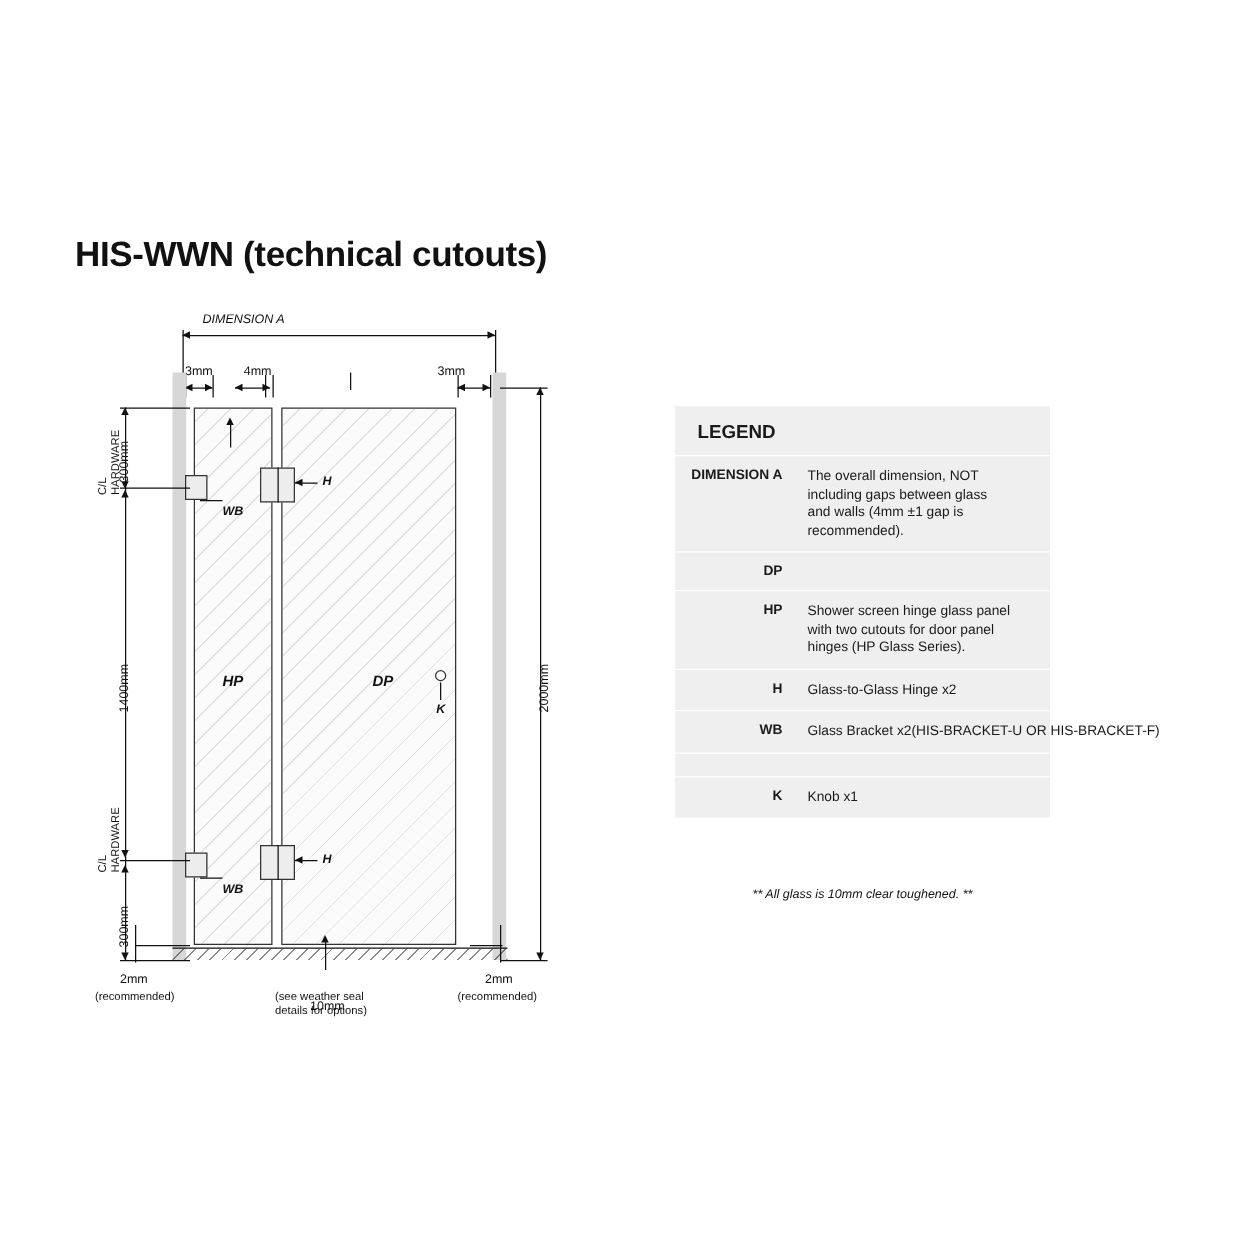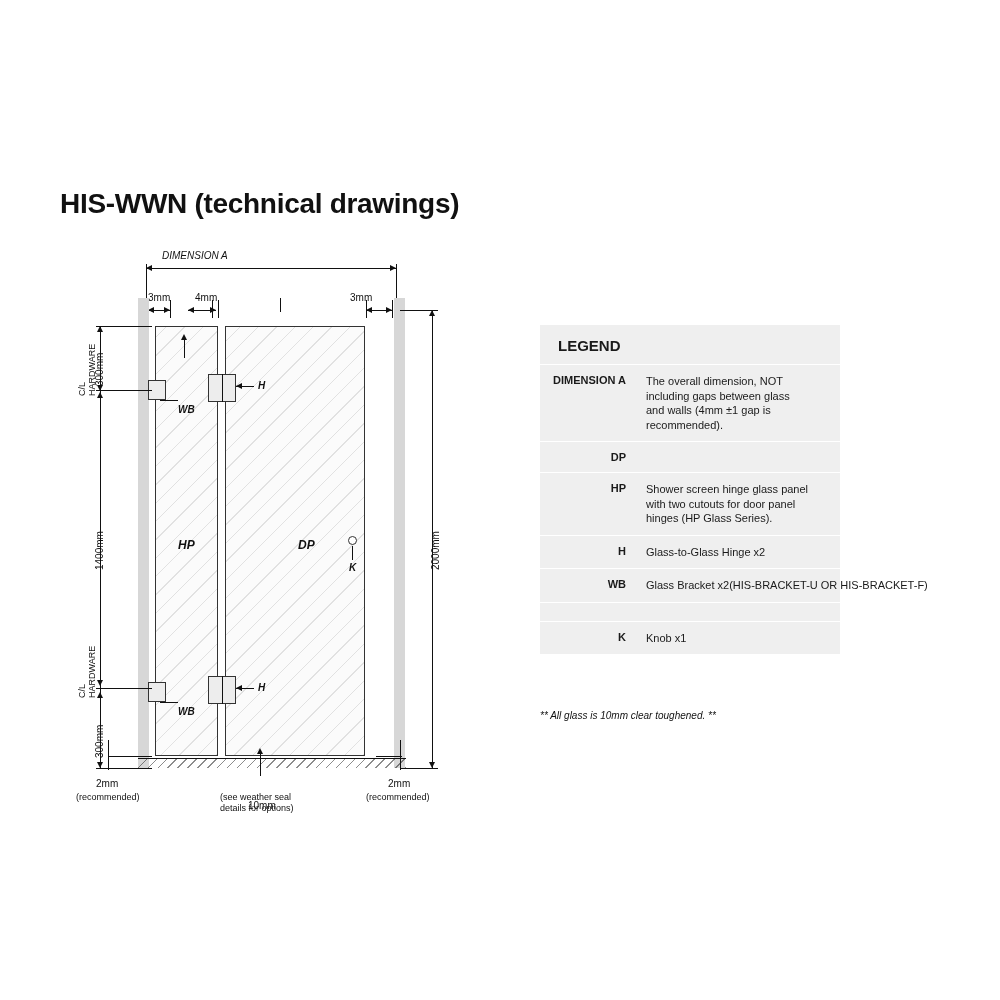--- a/index.html
+++ b/index.html
@@ -180,29 +180,30 @@
   }
   .legend-row.spacer {
     height: 18px;
     min-height: 18px;
   }
   #legend-footnote {
     position: absolute;
     left: 540px;
     top: 710px;
     width: 300px;
+    text-align: center;
     font-size: 10px;
     font-style: italic;
     color: #111;
   }
 </style>
 </head>
 <body>
 
-<div id="page-title">HIS-WWN (technical drawings)</div>
+<div id="page-title">HIS-WWN (technical cutouts)</div>
 
 <div id="drawing">
 
   <div class="lbl lbl-i" style="left:102px; top:10px;">DIMENSION A</div>
   <div class="hline" style="left:86px; top:28px; width:250px;"></div>
   <div class="arrowhead ah-left" style="left:86px; top:25px;"></div>
   <div class="arrowhead ah-right" style="left:330px; top:25px;"></div>
   <div class="vline" style="left:86px; top:24px; height:40px;"></div>
   <div class="vline" style="left:336px; top:24px; height:40px;"></div>
 

